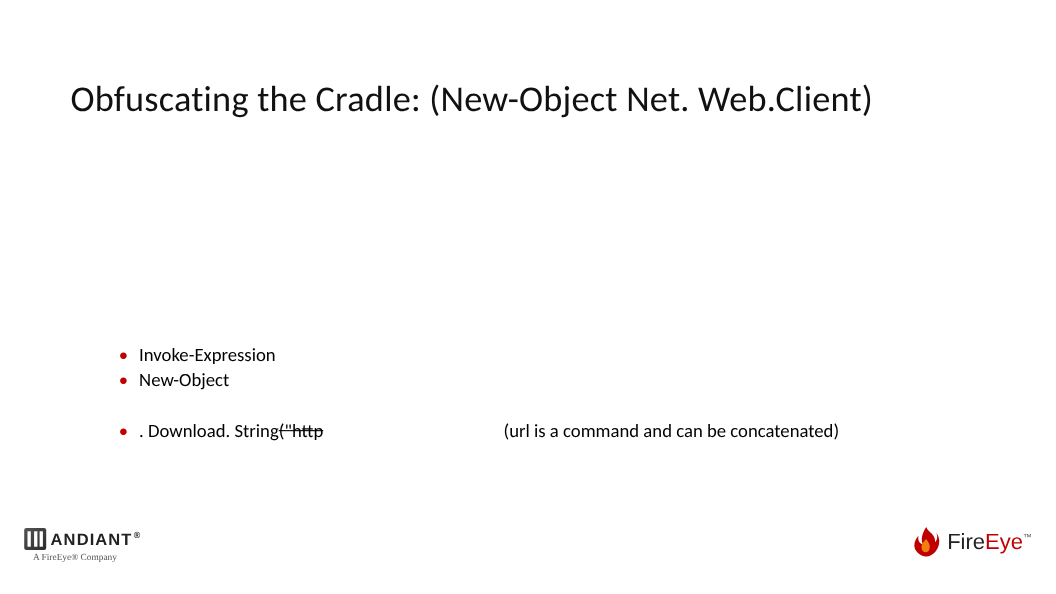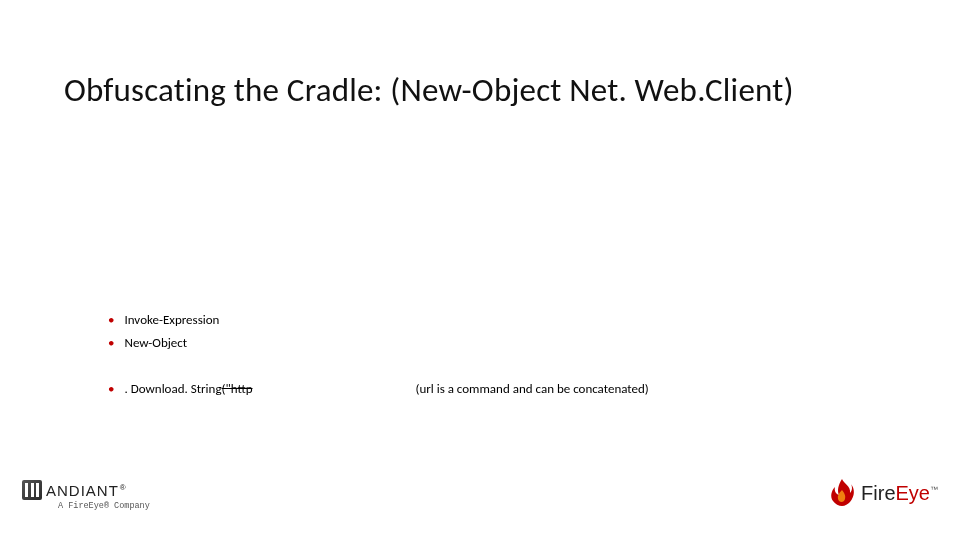--- a/index.html
+++ b/index.html
@@ -4,39 +4,39 @@
 <style>
   * { margin: 0; padding: 0; box-sizing: border-box; }
   html, body { width: 960px; height: 540px; background: #fff; font-family: Calibri, "Segoe UI", Arial, sans-serif; color: #000; }
   .slide { position: relative; width: 960px; height: 436px; }
   .title { position: absolute; left: 64px; top: 70px; font-size: 33px; font-weight: 400; color: #111; letter-spacing: 0.2px; }
   .line1 { position: absolute; left: 76px; top: 174px; font-size: 17.5px; }
   .line1 .bul { color: #c00000; margin-right: 8px; }
   .line1 .st { text-decoration: line-through; }
   .line2 { position: absolute; left: 76px; top: 280px; font-size: 21.5px; }
   .line2 .bul { color: #c00000; margin-right: 8px; }
-  .sub { position: absolute; left: 108px; font-size: 13px; }
+  .sub { position: absolute; left: 108px; font-size: 17px; }
   .sub .bul { color: #c00000; margin-right: 10px; }
   .sub .st { text-decoration: line-through; }
   .sub .note { display: inline-block; }
   .sub4 { white-space: nowrap; }
 
   
   .mandiant { position: absolute; left: 22px; top: 480px; }
   .mandiant-row { display: flex; align-items: center; }
   .m-mark { width: 20px; height: 20px; background: linear-gradient(135deg,#555 0%, #2a2a2a 100%); border-radius: 2px; position: relative; margin-right: 4px; }
   .m-mark::before { content:""; position:absolute; left:3px; top:3px; right:3px; bottom:3px;
     background:
       linear-gradient(#fff,#fff) left/3px 100% no-repeat,
       linear-gradient(#fff,#fff) right/3px 100% no-repeat,
       linear-gradient(#fff,#fff) center/3px 100% no-repeat;
   }
-  .m-word { font-size: 15px; font-weight: 400; letter-spacing: 1px; color: #222; font-family: Arial, sans-serif; }
+  .m-word { font-size: 15px; font-weight: 700; letter-spacing: 1px; color: #222; font-family: Arial, sans-serif; }
   .m-r { font-size: 8px; vertical-align: super; margin-left:1px; color:#222; }
-  .m-sub { font-size: 8.5px; color: #555; margin-top: 1px; margin-left: 36px; font-family: Liberation Mono, monospace; }
+  .m-sub { font-size: 8.5px; color: #555; margin-top: 1px; margin-left: 8px; font-family: Liberation Serif, serif; }
 
   
   .fireeye { position: absolute; right: 22px; top: 478px; display:flex; align-items:center; }
   .fe-word { font-size: 20px; color: #222; font-family: Arial, sans-serif; margin-left: 6px; }
   .fe-word .fire { color:#222; }
   .fe-word .eye { color:#c00000; }
   .fe-tm { font-size: 8px; vertical-align: super; color:#555; }
   .flame { width: 26px; height: 30px; position: relative; }
 </style>
 </head>

